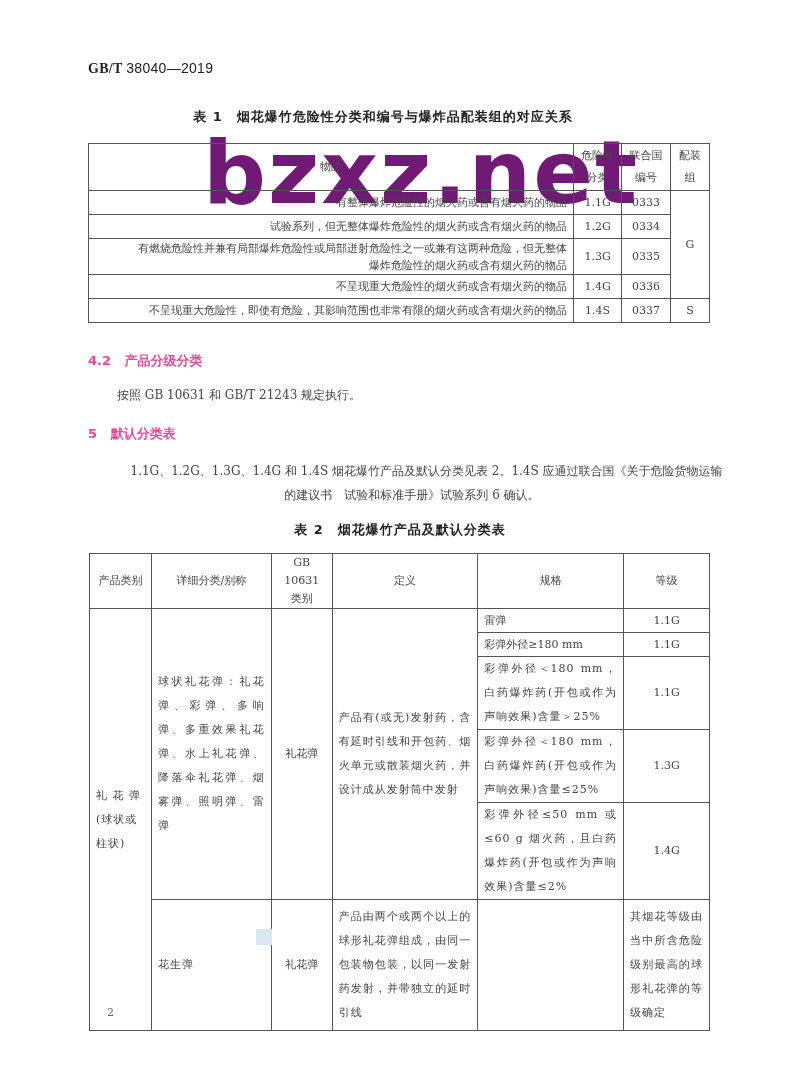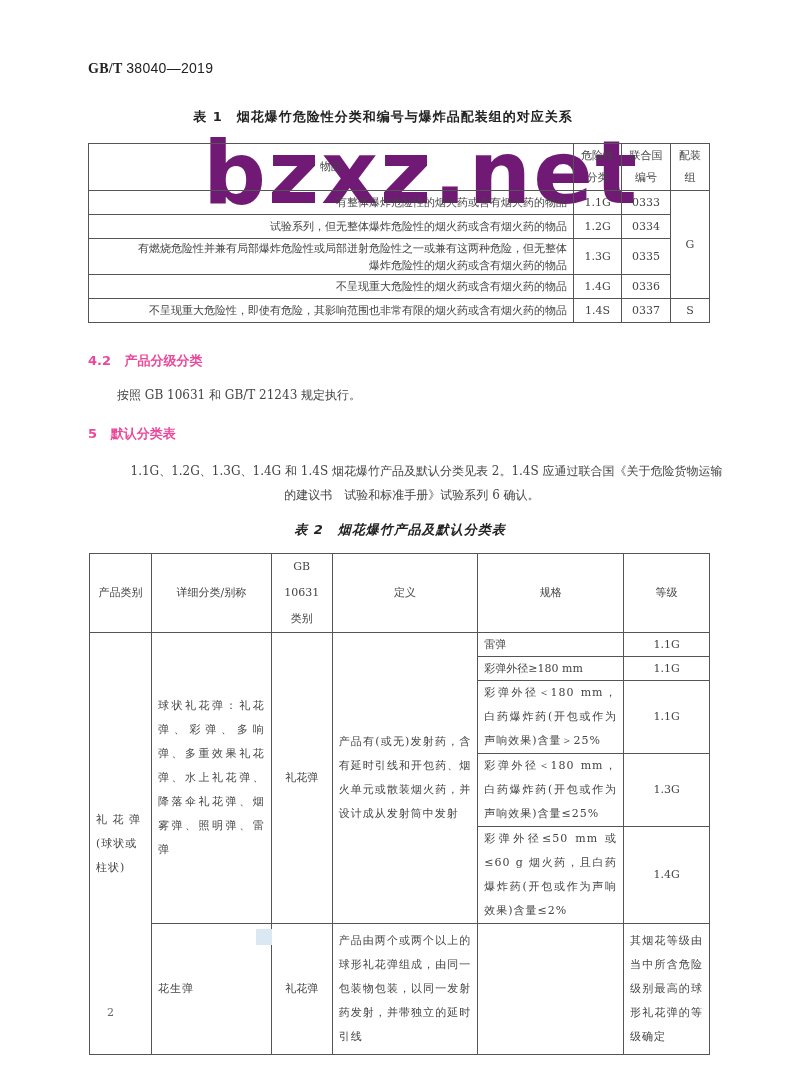--- a/index.html
+++ b/index.html
@@ -6,34 +6,34 @@
   body {
     width:800px; height:1090px; position:relative; overflow:hidden;
     background:#ffffff; color:#2a2a2a;
     font-family:"DejaVu Serif","Liberation Serif",serif;
   }
   .abs { position:absolute;text-align:center; }
   .doc-id { left:88px; top:60px; font-size:14px; font-weight:bold; color:#222; font-family:"Liberation Serif",serif; letter-spacing:0.3px; }
   .doc-id .num { font-weight:normal; font-family:"Liberation Sans",sans-serif; }
   .table-title { font-size:13px; font-weight:bold; color:#222; text-align:center; letter-spacing:1px; font-family:"DejaVu Sans",sans-serif; }
   .t1-title { left:0; width:704px; top:108px;padding-left:31px; }
-  .t2-title { left:0; width:800px; top:521px;font-style:italic; }
+  .t2-title { left:0; width:800px; top:521px; }
   .watermark {
     left:203px; top:128px; font-family:"DejaVu Sans","Liberation Sans",sans-serif;
     font-weight:bold; font-size:88px; color:#701a75; letter-spacing:2px; line-height:90px;
     z-index:0; user-select:none;
   }
   table { border-collapse:collapse; position:absolute; z-index:1; background:transparent; }
   td, th { border:1px solid #555; font-weight:normal; font-size:11px; color:#444; padding:0 6px; vertical-align:middle; line-height:20px; }
   #t1 { left:88px; top:143px; width:622px; border:1.5px solid #333; }
   #t1 th { text-align:center; line-height:22px; }
   #t1 td.left { text-align:right; }
   #t1 td.c { text-align:center; }
   #t2 { left:89px; top:553px; width:621px; border:1.5px solid #333; }
-  #t2 th { text-align:center; line-height:26px; }
+  #t2 th { text-align:center; line-height:18px; }
   #t2 td.c { text-align:center; }
   #t2 td.j { text-align:justify; letter-spacing:1px; line-height:24px; }
   .section-heading { font-family:"DejaVu Sans",sans-serif; font-size:13px; font-weight:bold; color:#ec4899; }
   .sec42 { left:88px; top:352px; }
   .sec5 { left:88px; top:425px; }
   .para { font-size:12px; color:#444; line-height:24px; }
   .p42 { left:117px; top:383px; }
   .p5 { left:88px; top:459px; width:624px; text-indent:29px;margin-left:12px; }
   .page-num { left:107px; top:1006px; font-size:11px; color:#666; }
   .blue-mark { left:256px; top:929px; width:16px; height:16px; background:#dbe7f3; z-index:2; }

